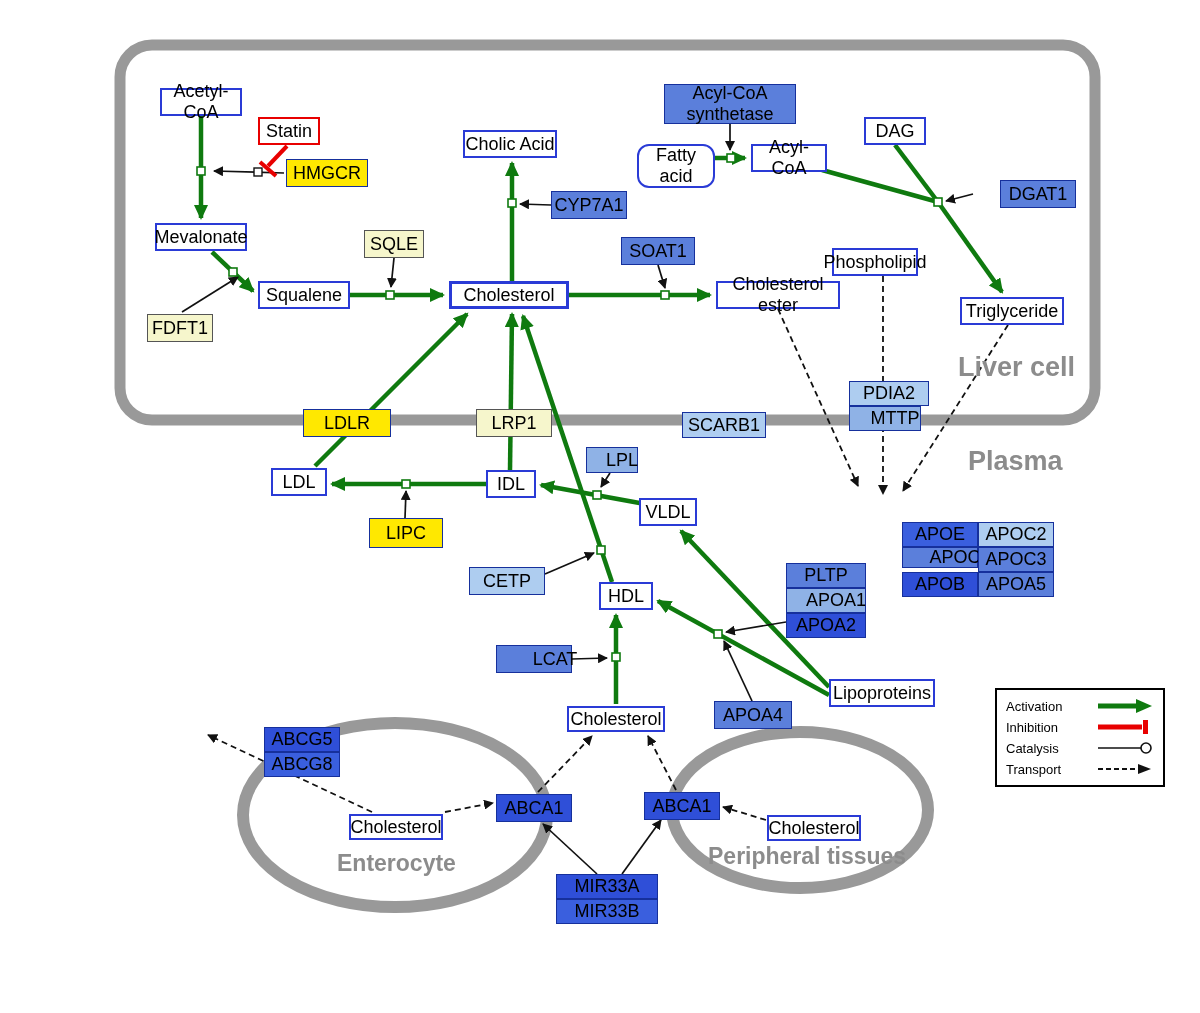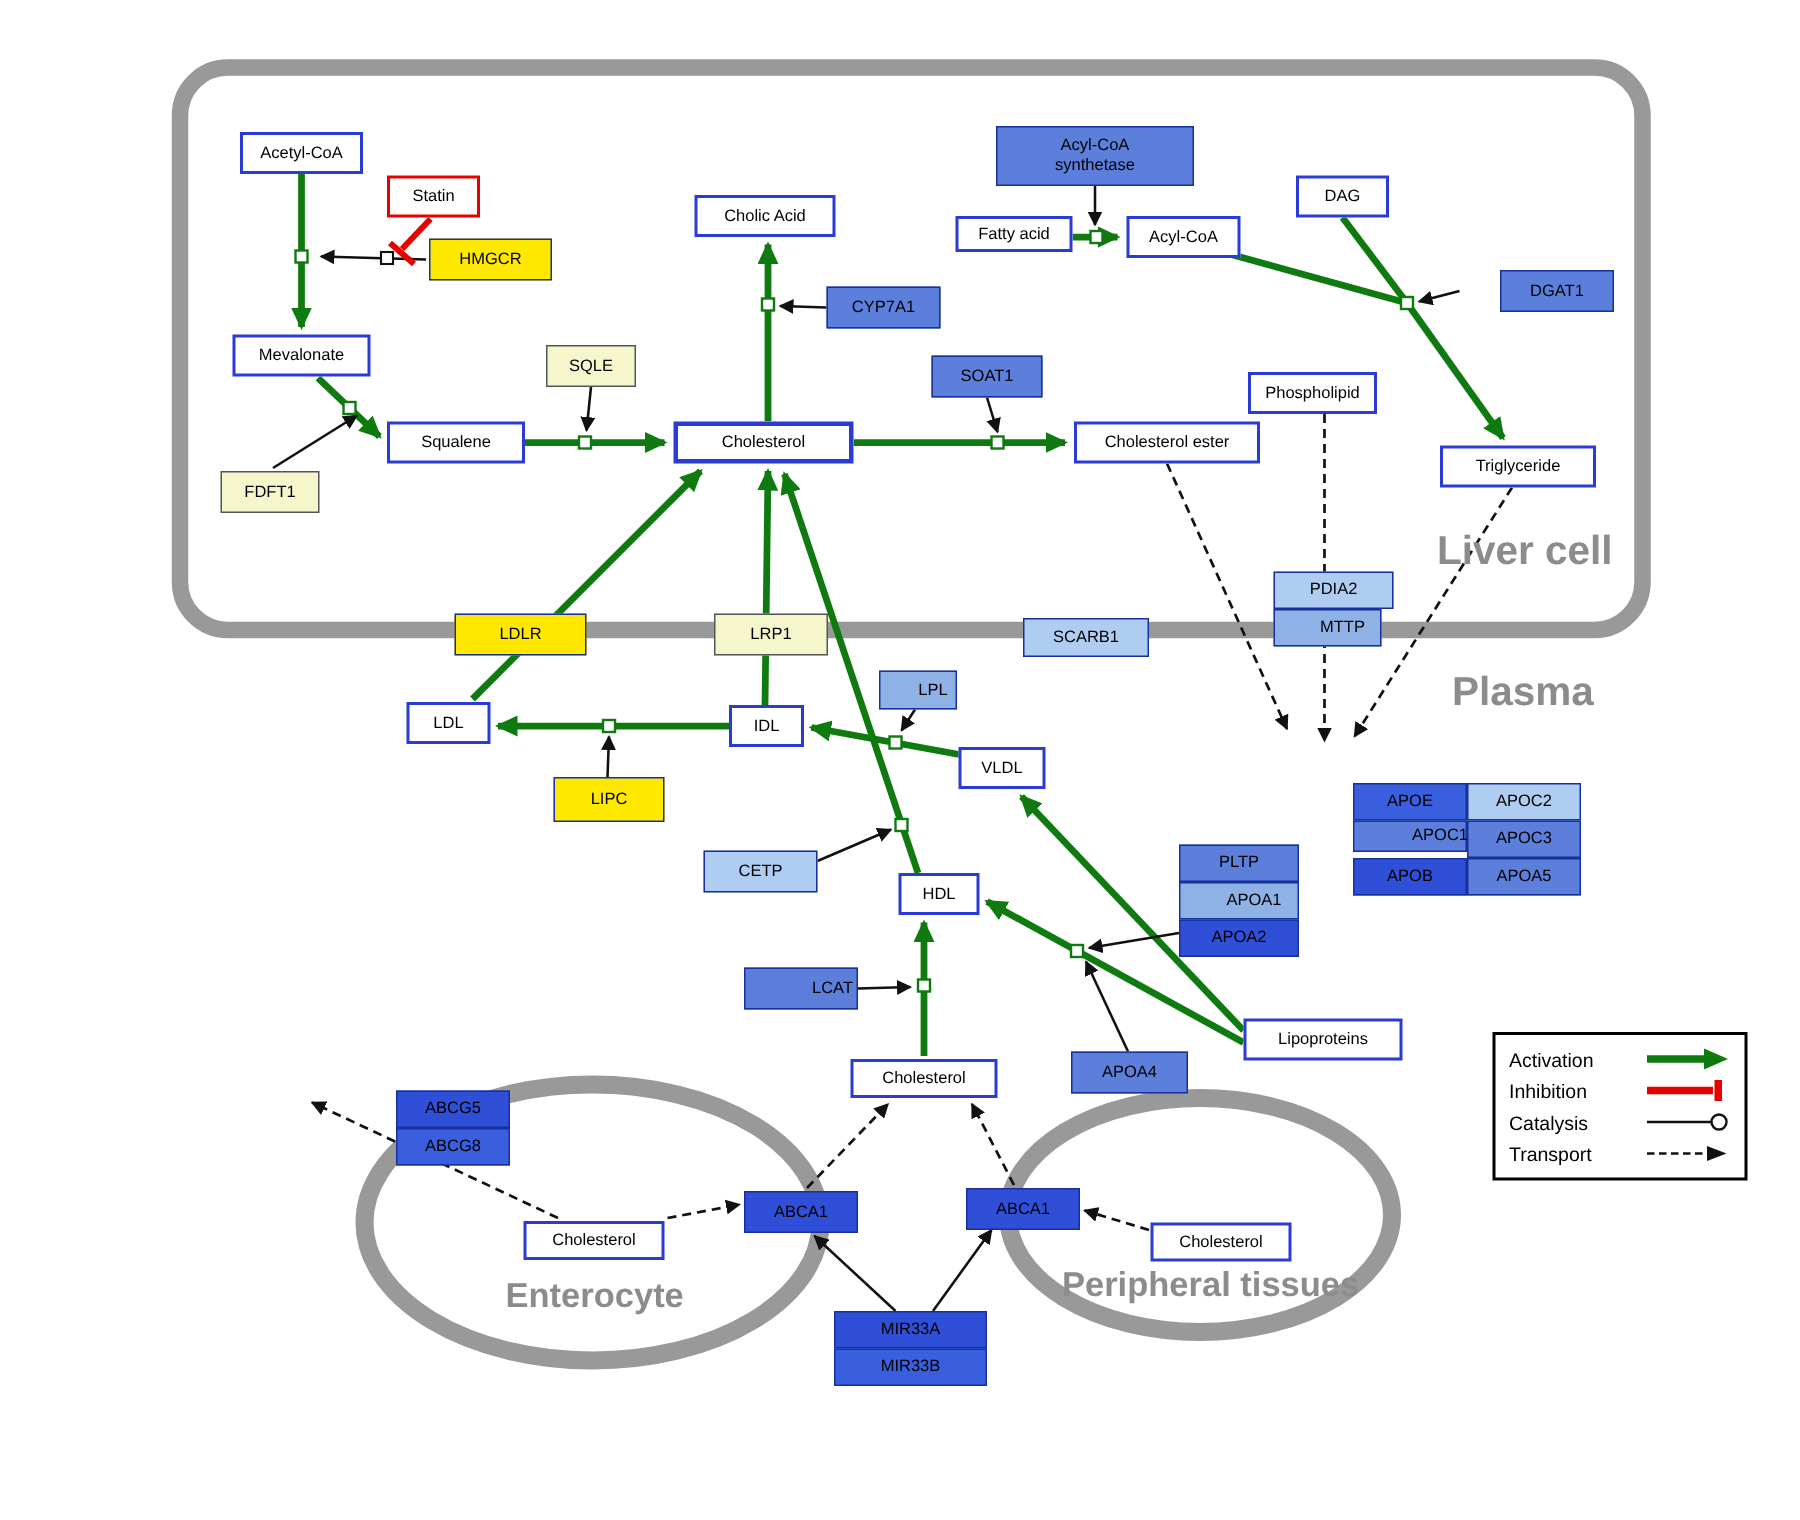--- a/index.html
+++ b/index.html
@@ -1,20 +1,20 @@
 <!DOCTYPE html>
 <html><head>
 <meta charset="utf-8">
 <style>
   html,body{margin:0;padding:0;background:#fff;}
   #stage{position:relative;width:1200px;height:1013px;background:#fff;overflow:hidden;
          font-family:"Liberation Sans", sans-serif;}
   #edges{position:absolute;left:0;top:0;width:1200px;height:1013px;}
   .node{position:absolute;display:flex;align-items:center;justify-content:center;
-        text-align:center;font-size:11px;line-height:1.15;color:#000;box-sizing:border-box;
+        text-align:center;font-size:18px;line-height:1.15;color:#000;box-sizing:border-box;
         background:#fff;border:2px solid #2a3bd6;white-space:pre-line;cursor:pointer;}
   .metab-strong{border-width:3px;}
   .drug{border:2.5px solid #e80000;}
   .gene{border:1.5px solid #16309c;}
   .yellow{background:#ffe800;}
   .paleyellow{background:#f6f6cc;border:1.5px solid #555;}
   .b-light{background:#aecdf0;}
   .b-lmed{background:#8fb2e6;padding-left:20px;}
   .b-med{background:#5b7fdb;}
   .b-dark{background:#3a5fde;}
@@ -126,21 +126,21 @@
   <div class="node gene paleyellow" style="left:147px;top:314px;width:66px;height:28px;">FDFT1</div>
   <div class="node" style="left:258px;top:281px;width:92px;height:28px;">Squalene</div>
   <div class="node gene paleyellow" style="left:364px;top:230px;width:60px;height:28px;">SQLE</div>
   <div class="node" style="left:463px;top:130px;width:94px;height:28px;">Cholic Acid</div>
   <div class="node gene b-med" style="left:551px;top:191px;width:76px;height:28px;">CYP7A1</div>
   <div class="node metab-strong" style="left:449px;top:281px;width:120px;height:28px;">Cholesterol</div>
   <div class="node gene b-med" style="left:621px;top:237px;width:74px;height:28px;">SOAT1</div>
   <div class="node" style="left:716px;top:281px;width:124px;height:28px;">Cholesterol ester</div>
   <div class="node gene b-med" style="left:664px;top:84px;width:132px;height:40px;">Acyl-CoA
 synthetase</div>
-  <div class="node" style="left:637px;top:144px;width:78px;height:24px;">Fatty acid</div>
+  <div class="node" style="left:637px;top:144px;width:78px;height:44px;border-radius:12px;">Fatty acid</div>
   <div class="node" style="left:751px;top:144px;width:76px;height:28px;">Acyl-CoA</div>
   <div class="node" style="left:864px;top:117px;width:62px;height:28px;">DAG</div>
   <div class="node gene b-med" style="left:1000px;top:180px;width:76px;height:28px;">DGAT1</div>
   <div class="node" style="left:832px;top:248px;width:86px;height:28px;">Phospholipid</div>
   <div class="node" style="left:960px;top:297px;width:104px;height:28px;">Triglyceride</div>
   <div class="node gene b-light" style="left:849px;top:381px;width:80px;height:25px;">PDIA2</div>
   <div class="node gene b-lmed" style="left:849px;top:406px;width:72px;height:25px;">MTTP</div>
 
   <div class="node gene yellow" style="left:303px;top:409px;width:88px;height:28px;">LDLR</div>
   <div class="node gene paleyellow" style="left:476px;top:409px;width:76px;height:28px;">LRP1</div>

